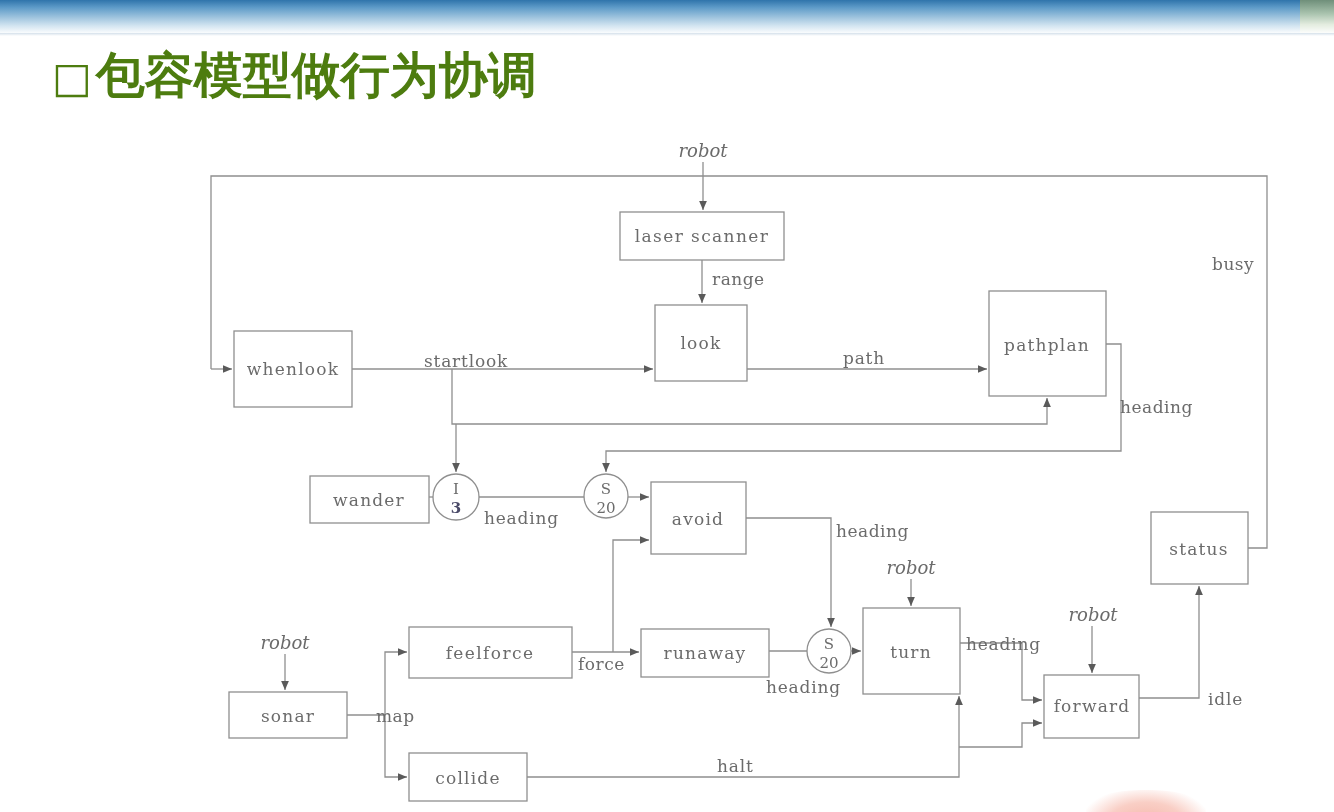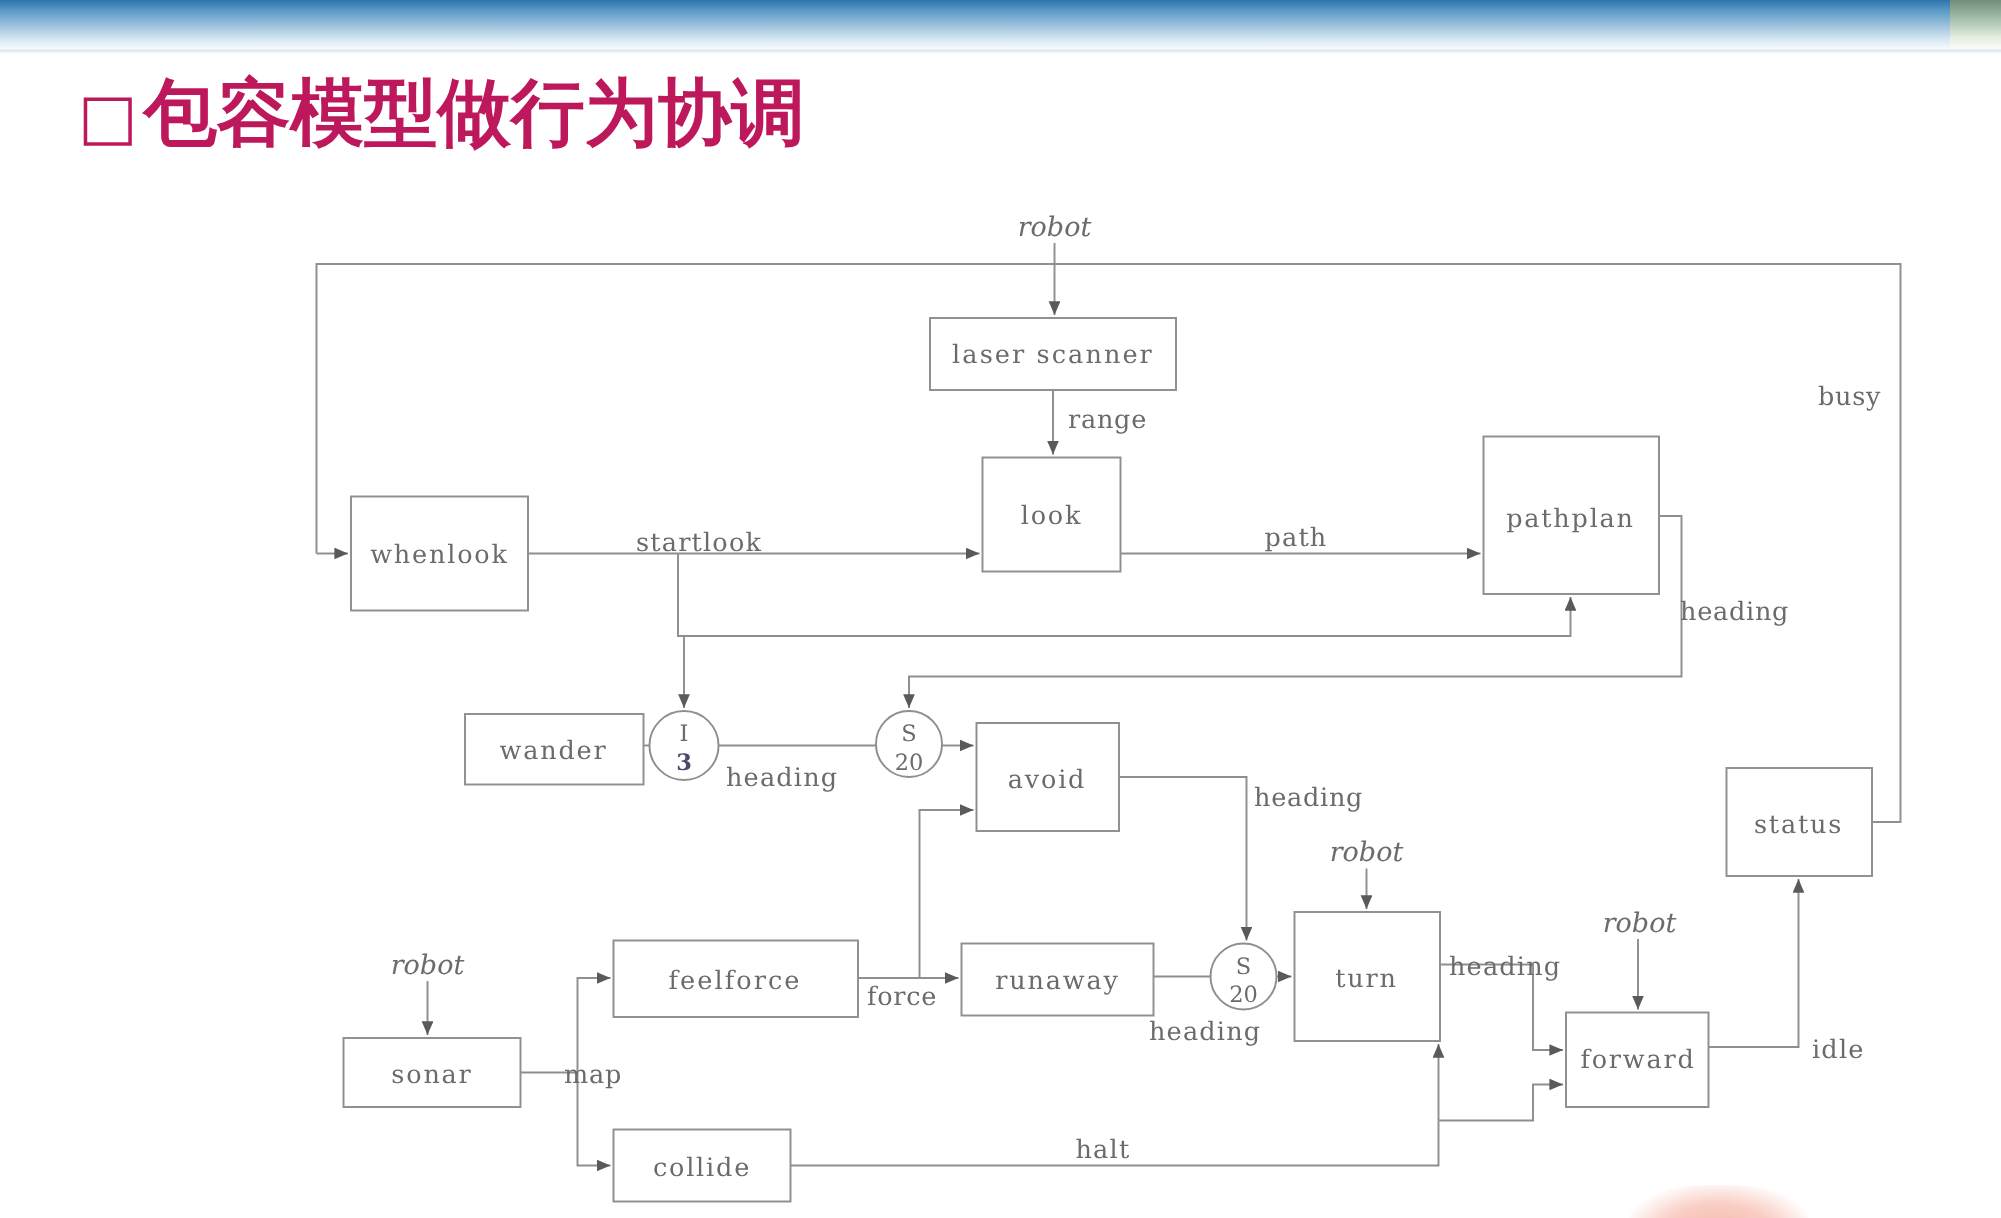--- a/index.html
+++ b/index.html
@@ -22,21 +22,21 @@
   }
   #topband-shadow {
     position:absolute; left:0; top:33px; width:1334px; height:3px;
     background:linear-gradient(to bottom, rgba(200,215,228,.75), rgba(255,255,255,0));
   }
   
   #title {
     position:absolute; left:52px; top:46px;
     font-family:"DejaVu Sans", sans-serif;
     font-size:49px; line-height:60px;
-    color:#be185d; font-weight:700;
+    color:#4d7c0f; font-weight:700;
     white-space:nowrap; letter-spacing:0px;
   }
   #title .bullet {
     display:inline-block; font-size:42px; margin-right:4px;
     font-family:"DejaVu Sans", sans-serif;
   }
   
   #diagram { position:absolute; left:0; top:0; width:1334px; height:812px; }
   #diagram svg { display:block; }
   

